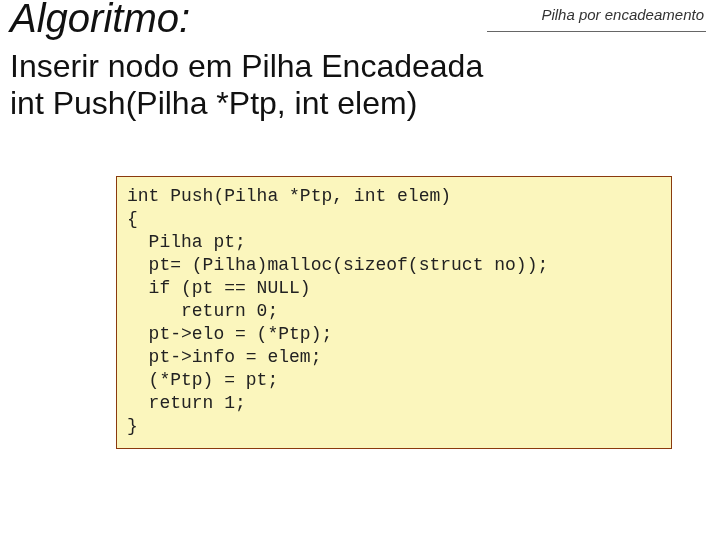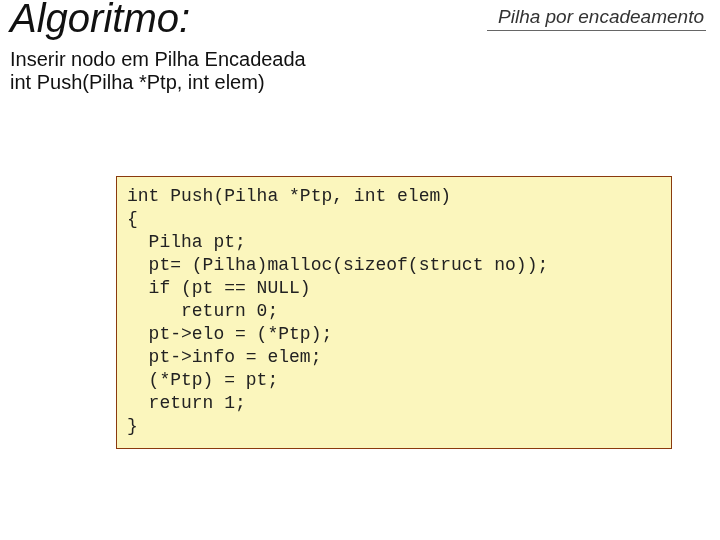--- a/index.html
+++ b/index.html
@@ -15,40 +15,40 @@
     position: relative;
     width: 720px;
     height: 540px;
     box-sizing: border-box;
   }
   .top-right {
     position: absolute;
     top: 6px;
     right: 14px;
     font-style: italic;
-    font-size: 19px;
+    font-size: 15px;
     color: #333;
     border-bottom: 1px solid #666;
-    padding: 0 2px 2px 2px;
+    padding: 0 2px 8px 2px;
     width: 215px;
     text-align: right;
   }
   .title {
     position: absolute;
     top: -4px;
     left: 10px;
     font-size: 40px;
     font-style: italic;
     color: #111;
   }
   .subtitle {
     position: absolute;
     top: 48px;
     left: 10px;
-    font-size: 20px;
+    font-size: 32px;
     color: #111;
     line-height: 1.15;
   }
   .codebox {
     position: absolute;
     top: 176px;
     left: 116px;
     width: 556px;
     box-sizing: border-box;
     background: #fbf6bd;

